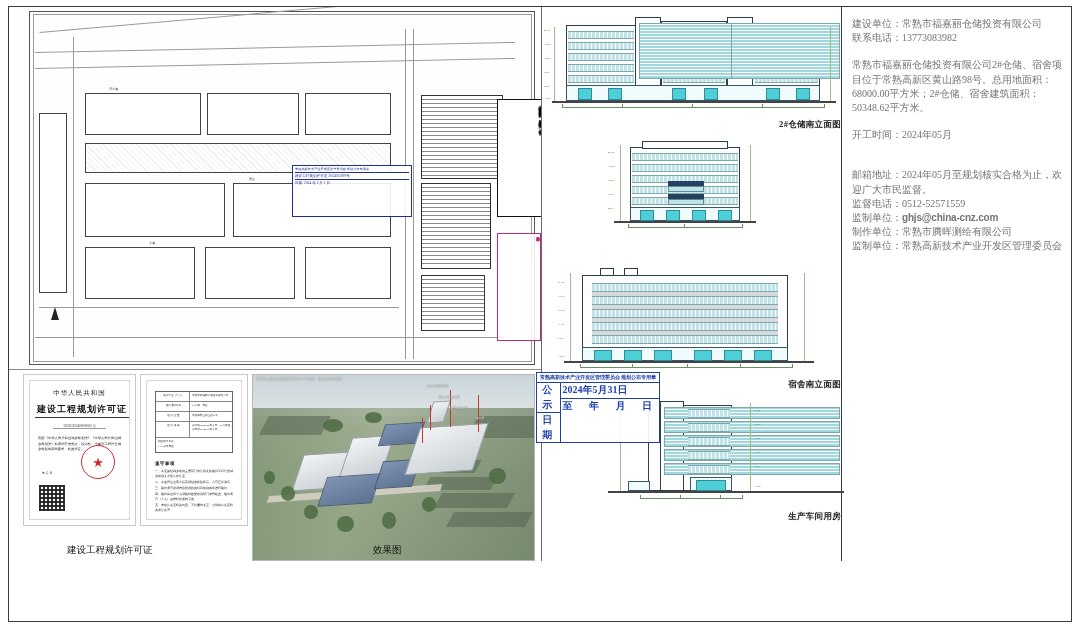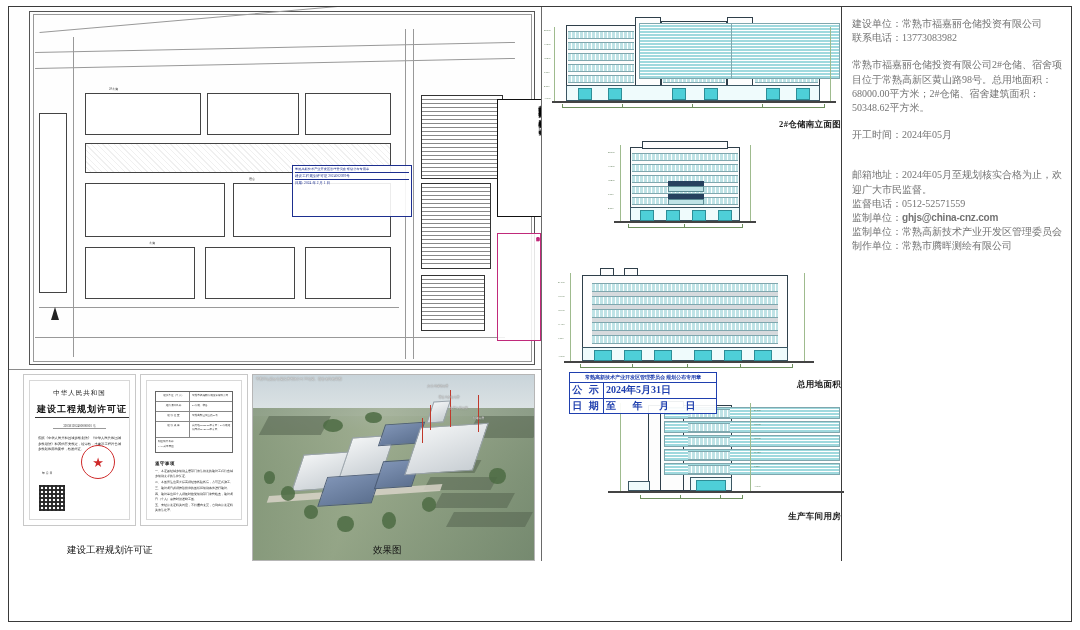--- a/index.html
+++ b/index.html
@@ -603,21 +603,21 @@
           <div class="dimtick" style="left:250px;top:99px;"></div>
           <div class="gridline" style="left:28px;top:8px;height:88px;"></div>
           <div class="gridline" style="left:262px;top:8px;height:88px;"></div>
           <div class="lvl" style="left:16px;top:16px;">21.900</div>
           <div class="lvl" style="left:16px;top:30px;">18.300</div>
           <div class="lvl" style="left:16px;top:44px;">14.700</div>
           <div class="lvl" style="left:16px;top:58px;">11.100</div>
           <div class="lvl" style="left:16px;top:72px;">7.500</div>
           <div class="lvl" style="left:16px;top:90px;">±0.000</div>
         </div>
-        <div class="elev-title" style="top:372px;">总用地面积</div>
+        <div class="elev-title" style="top:372px;">宿舍南立面图</div>
 
         <div class="elev" style="left:0;top:392px;width:300px;height:108px;">
           <div class="bld" style="left:106px;top:6px;width:84px;height:86px;"></div>
           <div class="bld" style="left:118px;top:2px;width:24px;height:90px;"></div>
 
           <div class="corewin" style="left:122px;top:8px;height:12px;"></div>
           <div class="corewin" style="left:122px;top:22px;height:12px;"></div>
           <div class="corewin" style="left:122px;top:36px;height:12px;"></div>
           <div class="corewin" style="left:122px;top:50px;height:12px;"></div>
           <div class="corewin" style="left:122px;top:64px;height:12px;"></div>
@@ -642,21 +642,21 @@
           <div class="gridline" style="left:208px;top:4px;height:88px;"></div>
           <div class="lvl" style="left:212px;top:10px;">21.900</div>
           <div class="lvl" style="left:212px;top:24px;">18.300</div>
           <div class="lvl" style="left:212px;top:38px;">14.700</div>
           <div class="lvl" style="left:212px;top:52px;">11.100</div>
           <div class="lvl" style="left:212px;top:66px;">7.500</div>
           <div class="lvl" style="left:212px;top:86px;">±0.000</div>
         </div>
         <div class="elev-title" style="top:504px;">生产车间用房</div>
 
-        <div class="notice" style="left:-6px;top:365px;width:148px;margin-left:33px;">
+        <div class="notice" style="left:-6px;top:365px;width:124px;">
           <div class="notice-head">常熟高新技术产业开发区管理委员会 规划公布专用章</div>
           <div class="notice-grid">
             <div class="notice-lbl">
               <div>公 示</div>
               <div>日 期</div>
             </div>
             <div class="notice-val">
               <div class="nv1">2024年5月31日</div>
               <div class="nv2">至     年    月    日</div>
             </div>
@@ -680,20 +680,20 @@
         <p><span>开工时间：</span><span>2024年05月</span></p>
 
         <div class="gap"></div>
 
 
         <div class="gap"></div>
 
         <p><span>邮箱地址：</span><span>2024年05月至规划核实合格为止，欢迎广大市民监督。</span></p>
         <p><span>监督电话：</span><span>0512-52571559</span></p>
         <p><span>监制单位：</span><span class="mono">ghjs@china-cnz.com</span></p>
+        <p><span>制作单位：</span><span>常熟市腾晖测绘有限公司</span></p>
         <p><span>监制单位：</span><span>常熟高新技术产业开发区管理委员会</span></p>
-        <p><span>制作单位：</span><span>常熟市腾晖测绘有限公司</span></p>
       </div>
     </div>
 
   </div>
  </div>
 </div>
 
 </body></html>

